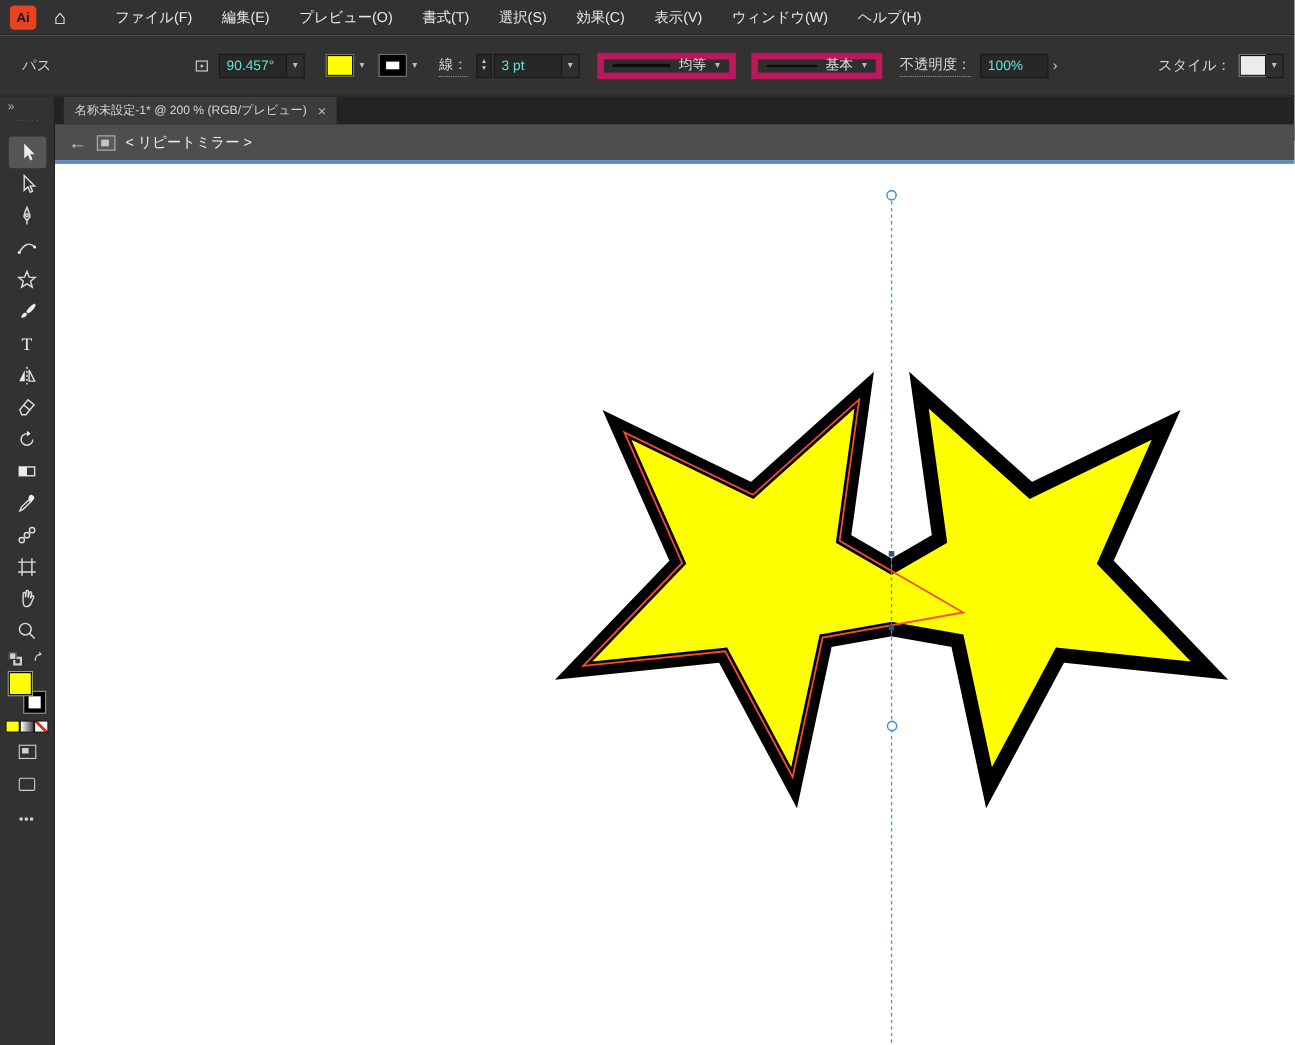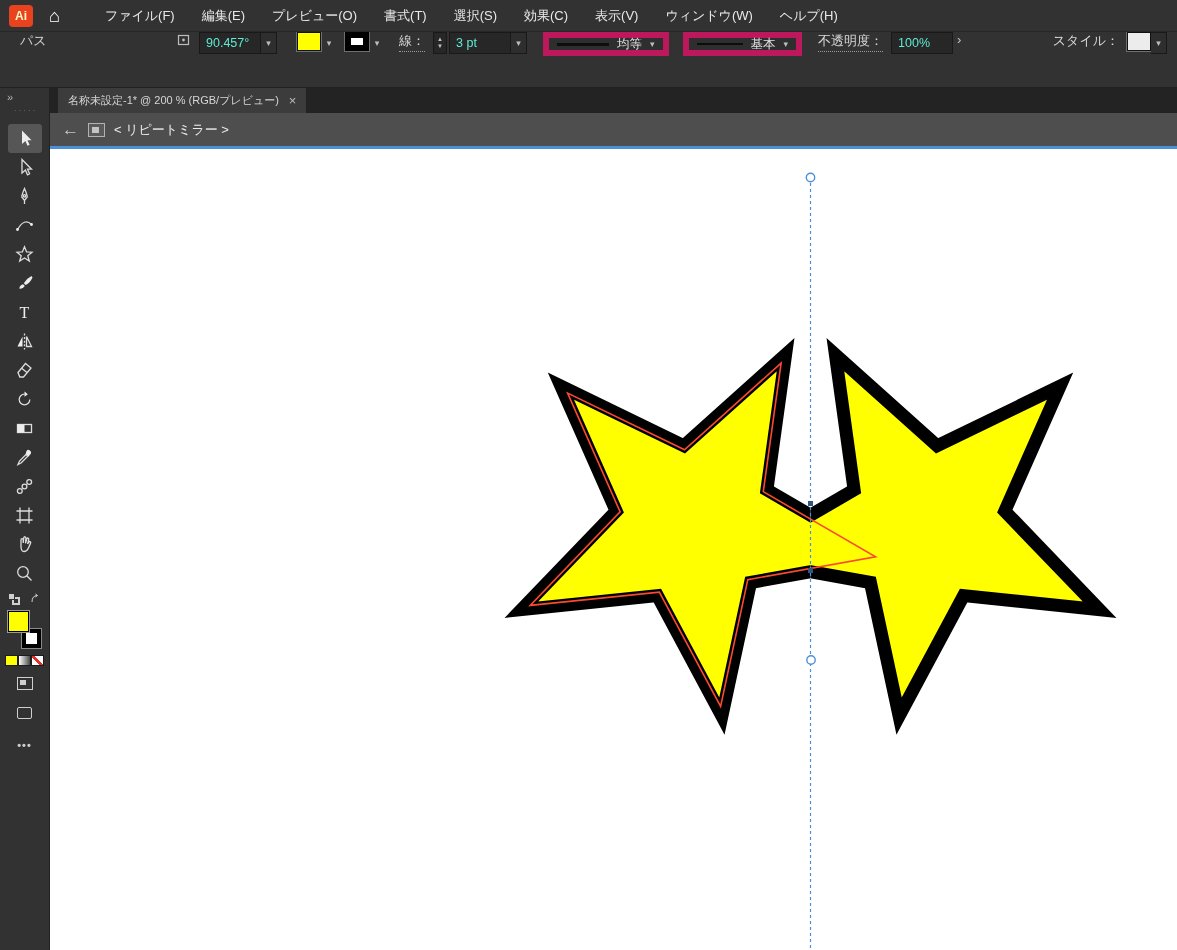--- a/index.html
+++ b/index.html
@@ -2,29 +2,29 @@
 <html style="--accent-blue: #4a90d9; --fill-swatch: #ffff00; --star-fill: #ffff00; --star-stroke: #000000; --selection-path-red: #fb4a2e;"><head>
 <meta charset="utf-8">
 <style>
   * { margin:0; padding:0; box-sizing:border-box; }
   html,body { width:1177px; height:950px; overflow:hidden;
     font-family:"Liberation Sans","DejaVu Sans",sans-serif; background:#fff; position:relative; }
 
   
   .menu-bar { position:absolute; top:0; left:0; width:1177px; height:32px; background:#323232;
     border-bottom:1px solid #262626; display:flex; align-items:center; color:#e9e9e9; font-size:13px; z-index:30; }
-  .ai-logo { width:24px; height:22px; margin-left:9px; background:#e8421f; color:#fef9c3; font-weight:bold;
+  .ai-logo { width:24px; height:22px; margin-left:9px; background:#e8421f; color:#0f172a; font-weight:bold;
     font-size:12px; border-radius:4px; display:flex; align-items:center; justify-content:center; }
   .home-btn { margin-left:16px; font-size:18px; color:#fff; line-height:1; }
   .menus { display:flex; margin-left:45px; gap:27px; white-space:nowrap; }
   .menu-item { cursor:default; }
 
   
   .control-bar { position:absolute; top:32px; left:0; width:1177px; height:56px; background:#323232;
-    border-bottom:1px solid #212121; display:flex; align-items:flex-start; color:#d8d8d8; font-size:13px;
+    border-bottom:1px solid #212121; display:flex; align-items:center; color:#d8d8d8; font-size:13px;
     padding:0 10px 0 20px; z-index:29; }
   .sel-type { width:156px; color:#d2d2d2; }
   .ref-icon { margin-right:8px; display:flex; }
   .field { height:22px; background:#272727; border:1px solid #191919; display:flex; align-items:center;
     color:#5eead4; font-size:12.5px; padding:0 6px; }
   .dd { height:22px; width:16px; background:#2e2e2e; border:1px solid #191919; border-left:none;
     display:flex; align-items:center; justify-content:center; color:#bdbdbd; font-size:9px; }
   .ctl-swatch { width:24px; height:19px; box-shadow:0 0 0 1px #6f6f6f; }
   .fill-ctl { background:var(--fill-swatch,#ffff00); border:1px solid #111; }
   .stroke-ctl { background:#fff; border:6px solid #000; }

